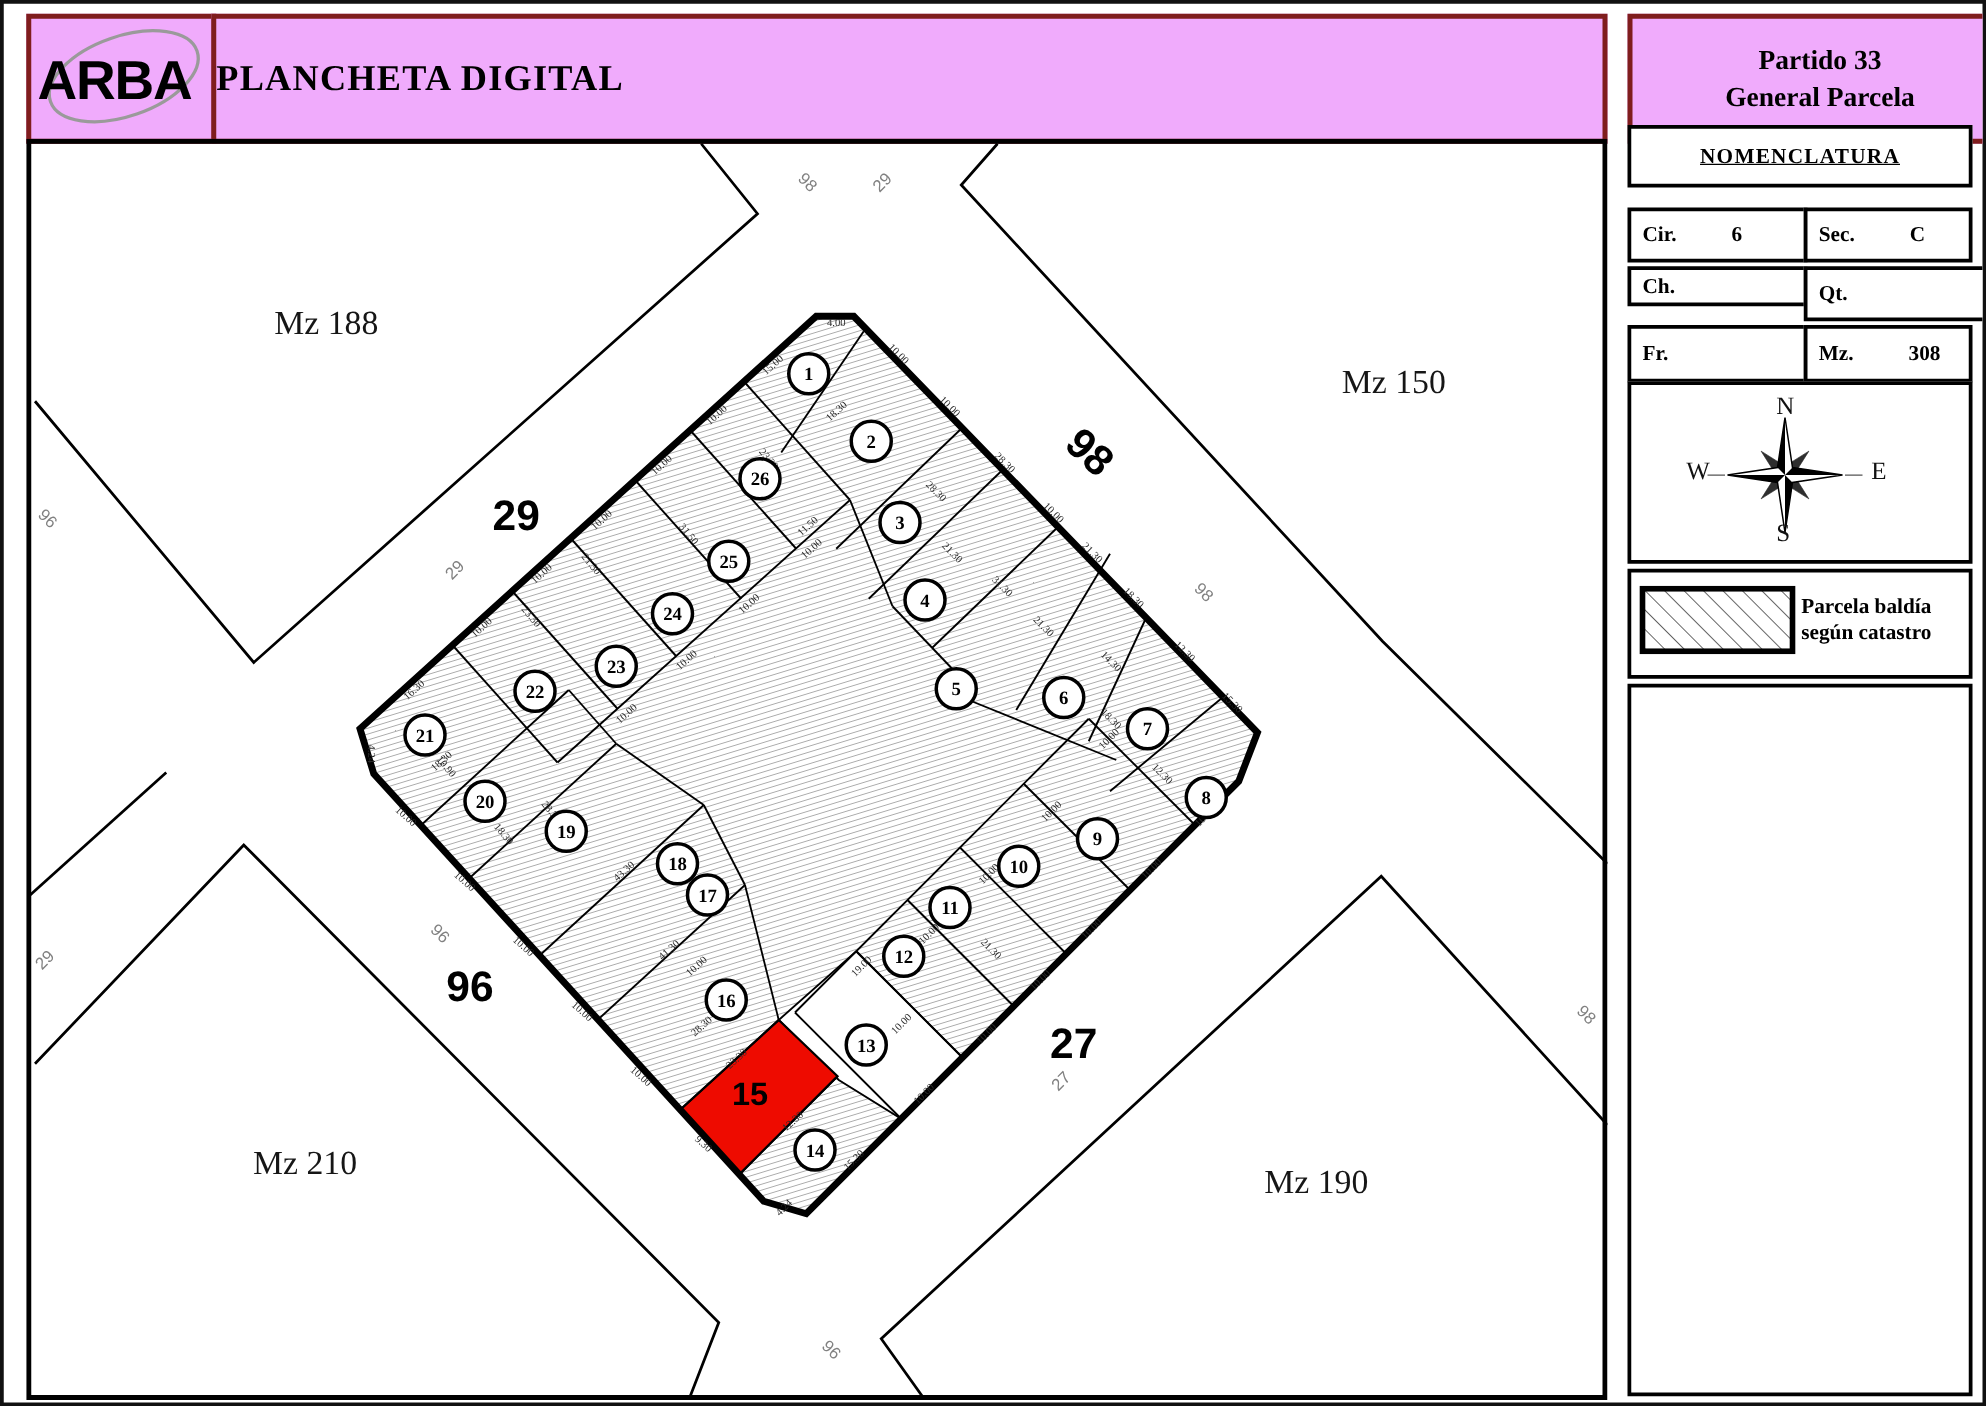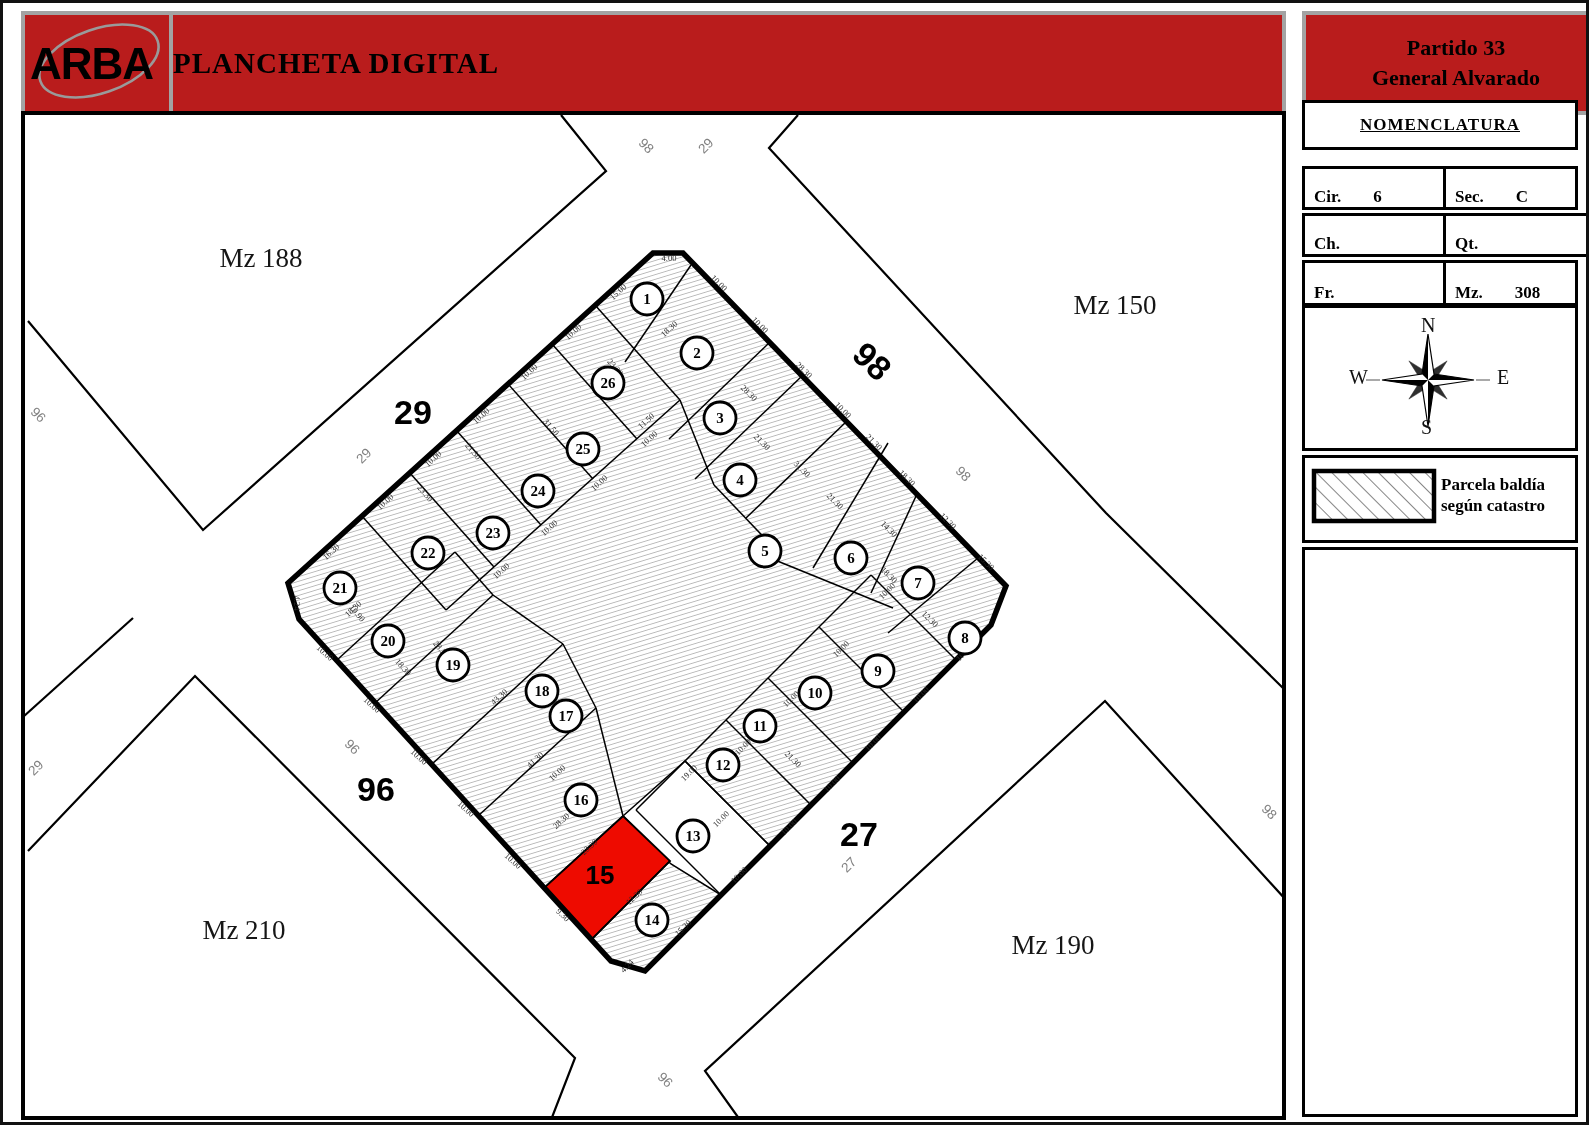--- a/index.html
+++ b/index.html
@@ -1,29 +1,29 @@
 <!DOCTYPE html>
 <html><head>
 <meta charset="utf-8">
 <style>
   html,body{margin:0;padding:0;background:#e8e8e8;}
   .page{position:relative;width:1589px;height:1125px;background:#fff;border:3px solid #111;
         box-sizing:border-box;font-family:"Liberation Serif",serif;overflow:hidden;}
-  .box{position:absolute;border:4px solid #a3a3a3;box-sizing:border-box;background:#b91c1c;}
+  .box{position:absolute;border:4px solid #7f1d1d;box-sizing:border-box;background:#f0abfc;}
   .thinbox{position:absolute;border:3px solid #000;box-sizing:border-box;background:#fff;}
   #logo-box{left:18px;top:8px;width:152px;height:104px;}
   #title-box{left:166px;top:8px;width:1117px;height:104px;display:flex;align-items:center;justify-content:flex-start;}
   #title-box .t{font-weight:bold;font-size:29px;letter-spacing:1px;}
   #partido-box{left:1299px;top:8px;width:308px;height:104px;display:flex;flex-direction:column;
                align-items:center;justify-content:center;gap:4px;}
   #partido-box div{font-weight:bold;font-size:22px;line-height:1.2;}
   #nom-title-box{left:1299px;top:97px;width:276px;height:50px;display:flex;align-items:center;justify-content:center;
                  font-weight:bold;font-size:17px;letter-spacing:1px;text-decoration:underline;}
   .nom-cell{position:absolute;border:3px solid #000;box-sizing:border-box;background:#fff;
-            display:flex;align-items:flex-end;padding-left:9px;font-weight:bold;font-size:17px;gap:32px;}
+            display:flex;align-items:center;padding-left:9px;font-weight:bold;font-size:17px;gap:44px;}
   #compass-box{left:1299px;top:302px;width:276px;height:146px;}
   #legend-box{left:1299px;top:452px;width:276px;height:88px;}
   #empty-box{left:1299px;top:544px;width:276px;height:570px;}
   .compass-letter{position:absolute;font-size:20px;font-family:"Liberation Serif",serif;color:#111;}
   #legend-box .leg-text{position:absolute;left:136px;top:16px;font-weight:bold;font-size:17px;line-height:1.25;}
   #map-svg{position:absolute;left:18px;top:108px;}
   svg text{user-select:none;}
 </style>
 </head>
 <body>
@@ -34,35 +34,35 @@
     <svg width="144" height="96" viewBox="0 0 144 96">
       <ellipse cx="74" cy="46" rx="62" ry="32" fill="none" stroke="#9a9a9a" stroke-width="2.6" transform="rotate(-19 74 46)"></ellipse>
       <text x="5" y="64" font-family="Liberation Sans, sans-serif" font-weight="bold" font-size="44" letter-spacing="-1" fill="#000">ARBA</text>
     </svg>
   </div>
   <div class="box" id="title-box">
     <span class="t">PLANCHETA DIGITAL</span>
   </div>
   <div class="box" id="partido-box">
     <div>Partido 33</div>
-    <div>General Alvarado</div>
+    <div>General Parcela</div>
   </div>
 
   <div class="thinbox" id="nom-title-box">
     <span>NOMENCLATURA</span>
   </div>
   <div class="nom-cell" style="left:1299px;top:163px;width:144px;height:44px">
     <span>Cir.</span>
     <span>6</span>
   </div>
   <div class="nom-cell" style="left:1440px;top:163px;width:135px;height:44px">
     <span>Sec.</span>
     <span>C</span>
   </div>
-  <div class="nom-cell" style="left:1299px;top:210px;width:144px;height:44px">
+  <div class="nom-cell" style="left:1299px;top:210px;width:144px;height:32px">
     <span>Ch.</span>
     <span></span>
   </div>
   <div class="nom-cell" style="left:1440px;top:210px;width:154px;height:44px">
     <span>Qt.</span>
     <span></span>
   </div>
   <div class="nom-cell" style="left:1299px;top:257px;width:144px;height:46px">
     <span>Fr.</span>
     <span></span>

